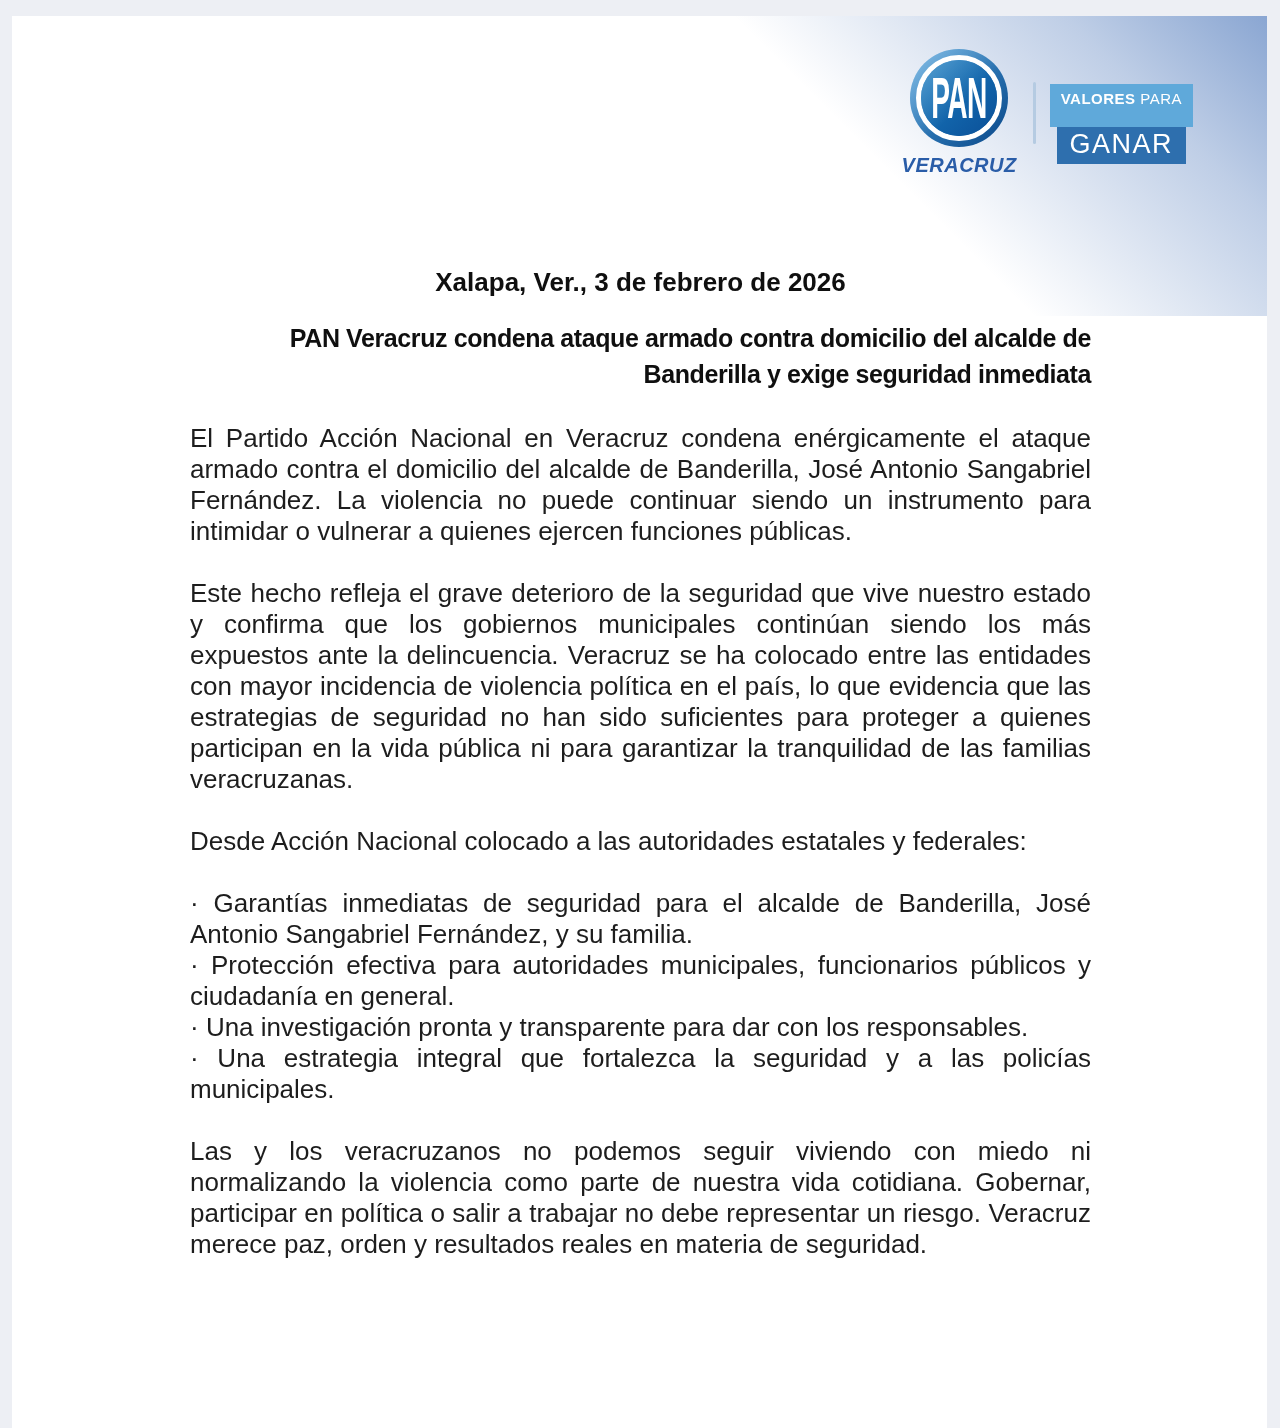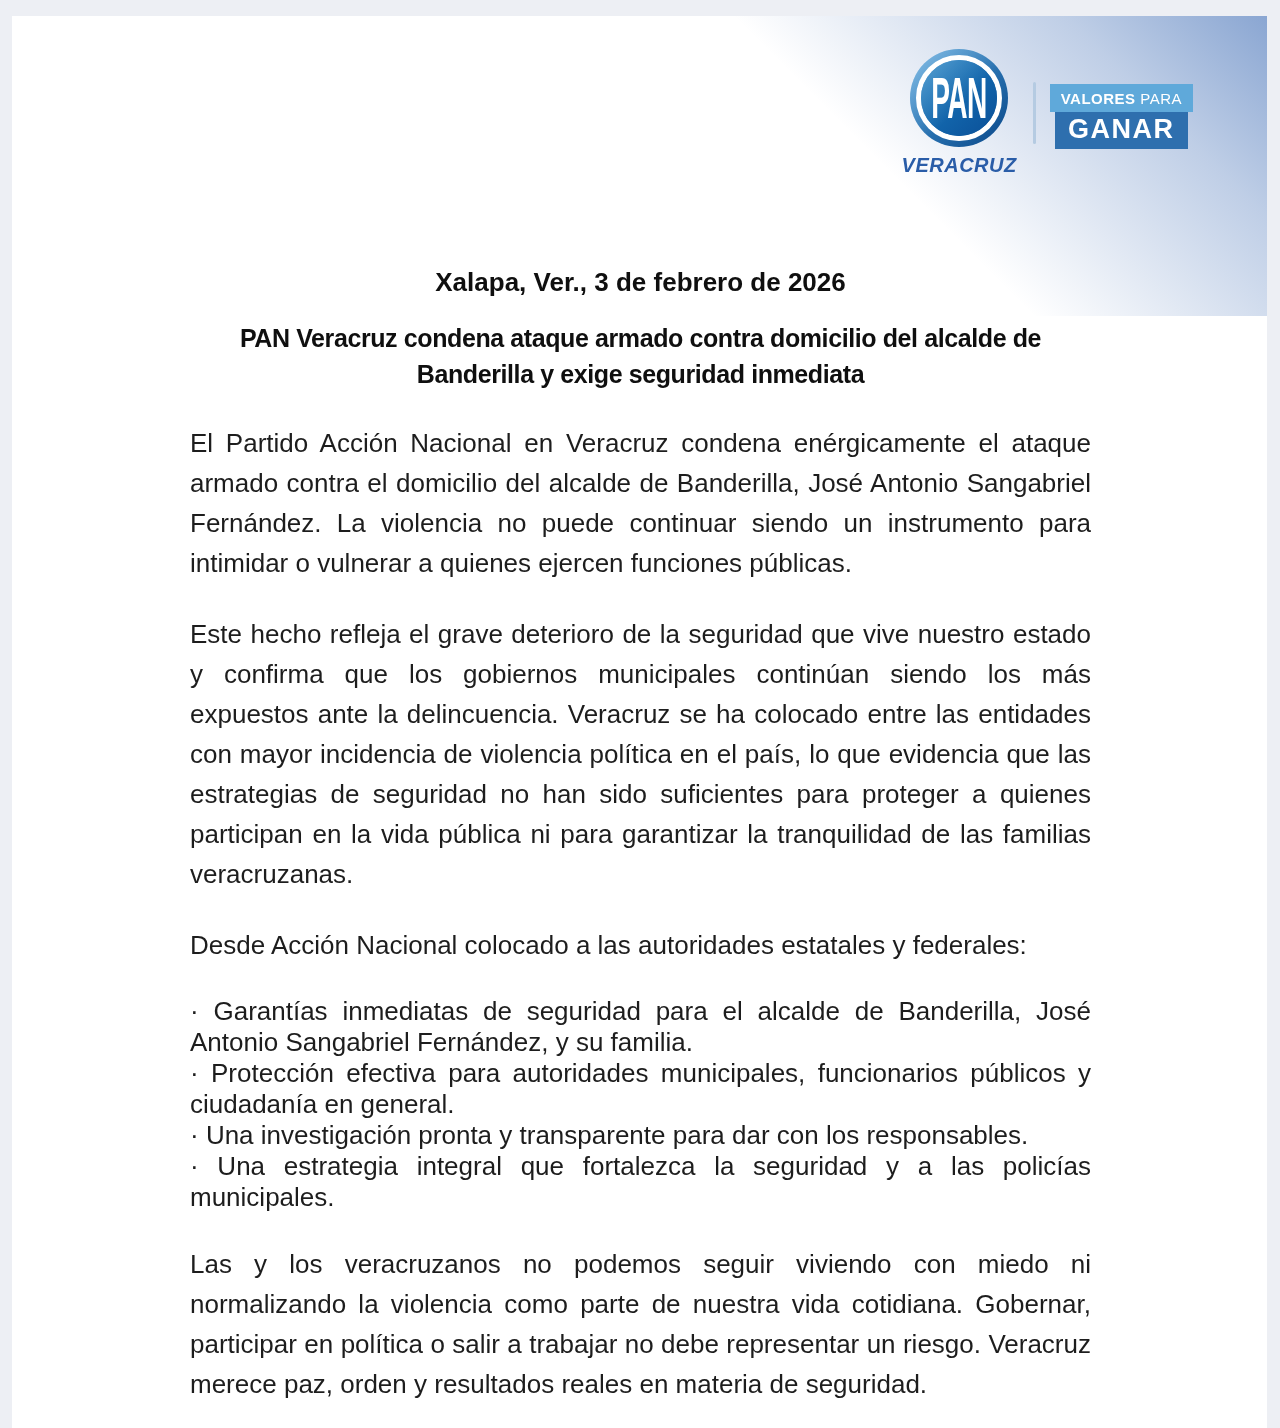--- a/index.html
+++ b/index.html
@@ -69,29 +69,29 @@
     margin-top: 36px;
     display: flex;
     flex-direction: column;
     align-items: center;
   }
   .valores-badge {
     background: #5fa9da;
     color: #ffffff;
     font-size: 15px;
     letter-spacing: 0.5px;
-    padding: 6px 11px 5px;
+    padding: 6px 11px 20px;
     white-space: nowrap;
   }
   .valores-badge .bold { font-weight: bold; }
   .ganar-badge {
     background: #2e6fae;
     color: #ffffff;
     font-size: 27px;
-    font-weight: bold;
+    font-weight: normal;
     letter-spacing: 1.5px;
     padding: 2px 13px 4px;
     margin-top: 0px;
     white-space: nowrap;
   }
 
   
   .content {
     position: relative;
     padding: 250px 176px 0 178px;
@@ -105,26 +105,26 @@
     text-align: center;
     line-height: 32px;
   }
   .doc-title {
     margin: 22px 0 0 0;
     font-size: 25px;
     font-weight: bold;
     letter-spacing: -0.4px;
     line-height: 36px;
     color: #0f0f0f;
-    text-align: center;
+    text-align: right;
   }
   .body-p {
     margin: 31px 0 0 0;
     font-size: 26px;
-    line-height: 40px;
+    line-height: 31px;
     text-align: justify;
     color: #1d1d1d;
   }
   .bullets { margin: 31px 0 0 0; }
   .bullets p {
     margin: 0;
     font-size: 26px;
     line-height: 31px;
     text-align: justify;
     color: #1d1d1d;

